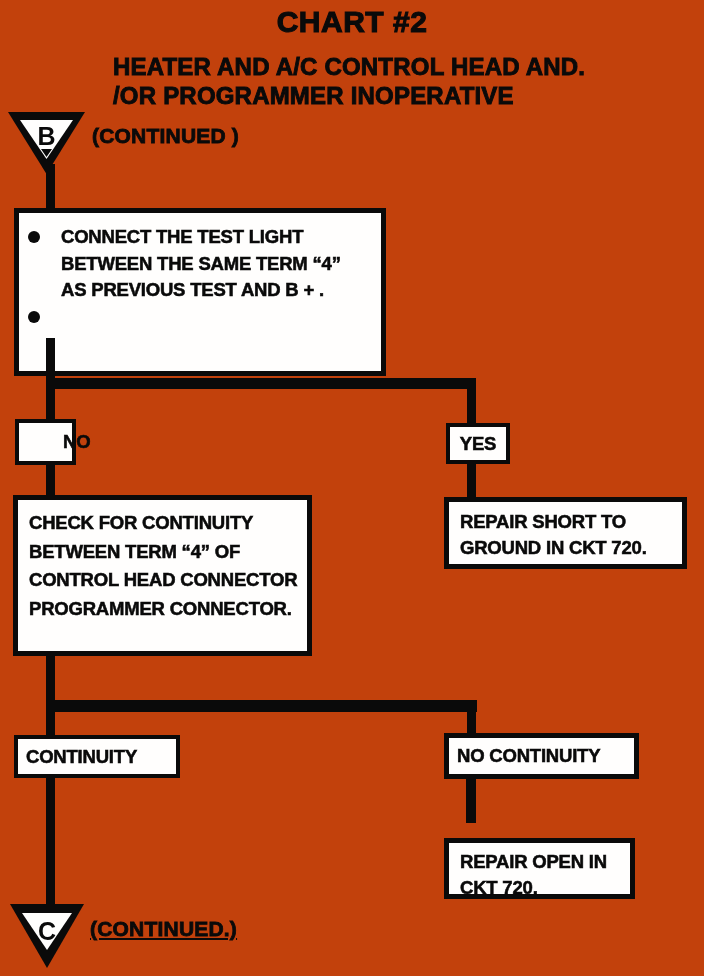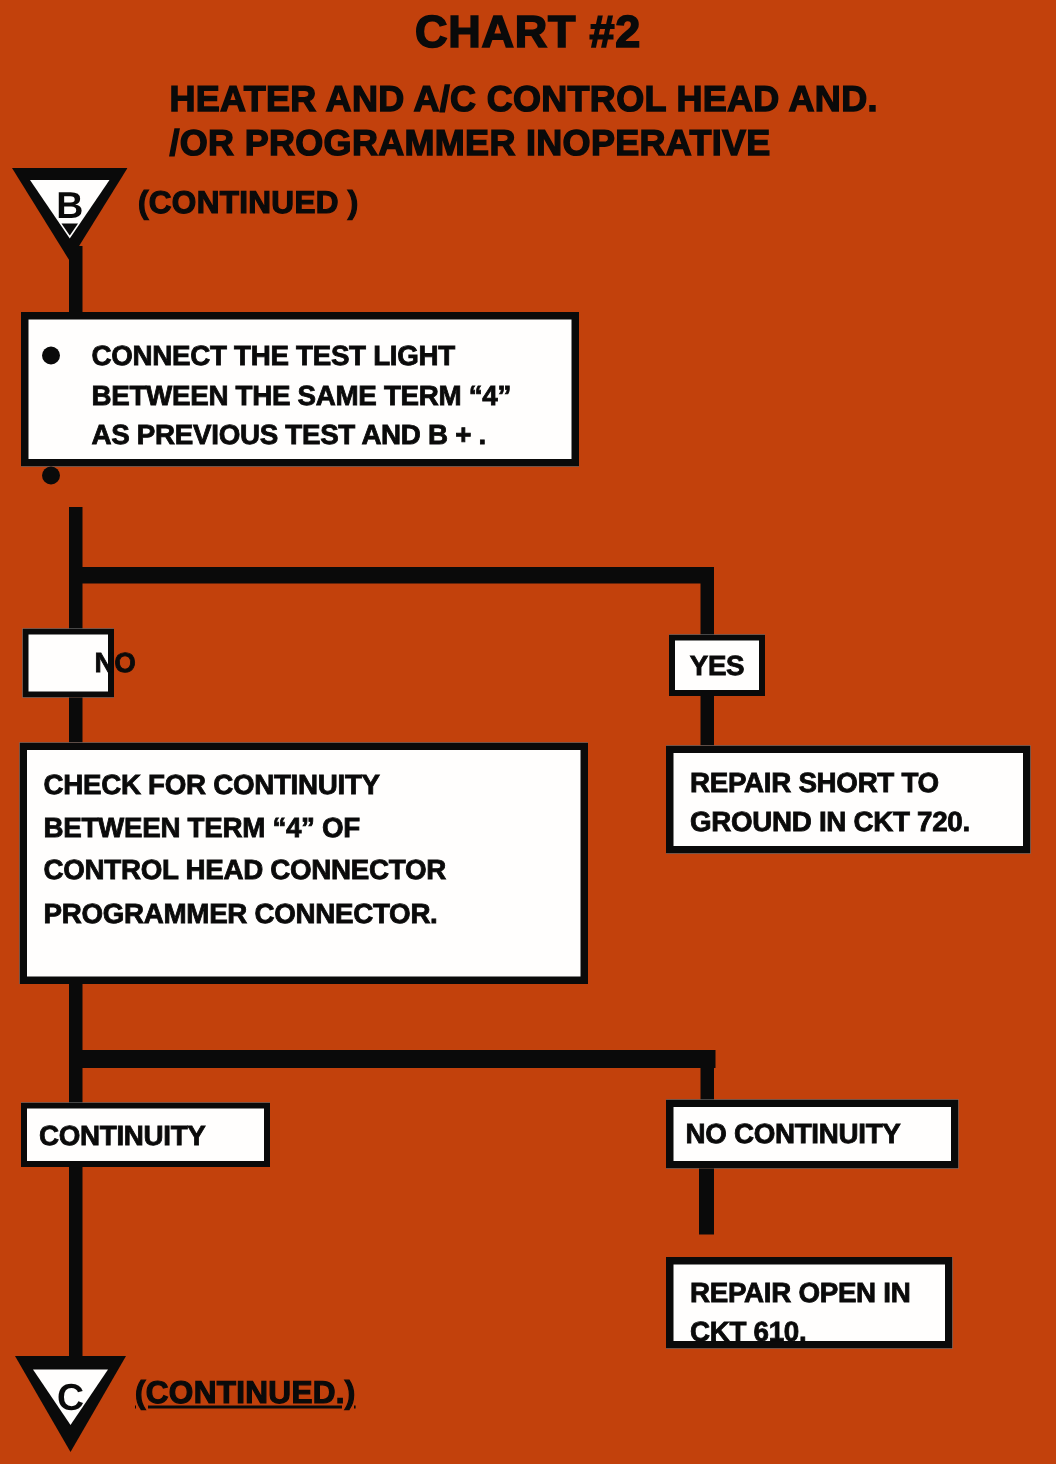--- a/index.html
+++ b/index.html
@@ -65,21 +65,21 @@
 
   <svg class="tri" style="left:8px;top:112px;" width="77" height="62" viewBox="0 0 77 62">
     <polygon points="0,0 77,0 38.5,62" fill="#0a0a0a"></polygon>
     <polygon points="12,8 65,8 38.5,47" fill="#fffefd"></polygon>
     <text x="38.5" y="33" text-anchor="middle" fill="#0a0a0a">B</text>
     <polygon points="33,37 44,37 38.5,45" fill="#0a0a0a"></polygon>
   </svg>
   <div class="conn" style="left:46px;top:164px;width:9px;height:46px;"></div>
   <div class="cont-label" style="left:92px;top:124px;">(CONTINUED )</div>
 
-  <div class="flowbox" style="left:14px;top:208px;width:372px;height:103px;">
+  <div class="flowbox" style="left:14px;top:208px;width:372px;height:168px;">
     <div class="bullets">
       <div class="bullet-row">
         <div class="bullet-dot"></div>
         <div class="bullet-lines">
           <div>CONNECT THE TEST LIGHT</div>
           <div>BETWEEN THE SAME TERM “4”</div>
           <div>AS PREVIOUS TEST AND B + .</div>
         </div>
       </div>
       <div class="bullet-row">
@@ -95,21 +95,21 @@
   <div class="flowbox thin tag center" style="left:15px;top:419px;width:61px;height:46px;padding-left:44px;">
     <div class="t">NO</div>
   </div>
   <div class="flowbox thin tag center" style="left:446px;top:423px;width:64px;height:41px;">
     <div class="t">YES</div>
   </div>
 
   <div class="conn" style="left:46px;top:465px;width:9px;height:30px;"></div>
   <div class="conn" style="left:467px;top:464px;width:9px;height:33px;"></div>
 
-  <div class="flowbox" style="left:13px;top:495px;width:379px;height:161px;">
+  <div class="flowbox" style="left:13px;top:495px;width:299px;height:161px;">
     <div class="boxtext" style="line-height:28.5px;">
       <div>CHECK FOR CONTINUITY</div>
       <div>BETWEEN TERM “4” OF</div>
       <div>CONTROL HEAD CONNECTOR</div>
       <div>PROGRAMMER CONNECTOR.</div>
     </div>
   </div>
 
   <div class="flowbox" style="left:444px;top:497px;width:243px;height:72px;">
     <div class="boxtext" style="line-height:26px;padding-top:7px;">
@@ -127,21 +127,21 @@
   </div>
   <div class="flowbox tag" style="left:444px;top:733px;width:195px;height:46px;">
     <div class="t">NO CONTINUITY</div>
   </div>
 
   <div class="conn" style="left:466px;top:779px;width:10px;height:44px;"></div>
 
   <div class="flowbox" style="left:444px;top:838px;width:191px;height:61px;">
     <div class="boxtext" style="line-height:26px;padding-top:6px;">
       <div>REPAIR OPEN IN</div>
-      <div>CKT 610.</div>
+      <div>CKT 720.</div>
     </div>
   </div>
 
   <div class="conn" style="left:46px;top:778px;width:9px;height:130px;"></div>
   <svg class="tri" style="left:10px;top:904px;" width="74" height="64" viewBox="0 0 74 64">
     <polygon points="0,0 74,0 37,64" fill="#0a0a0a"></polygon>
     <polygon points="12,9 62,9 37,46" fill="#fffefd"></polygon>
     <text x="37" y="36" text-anchor="middle" fill="#0a0a0a">C</text>
   </svg>
   <div class="cont-label" style="left:90px;top:917px;text-decoration:underline;">(CONTINUED.)</div>

